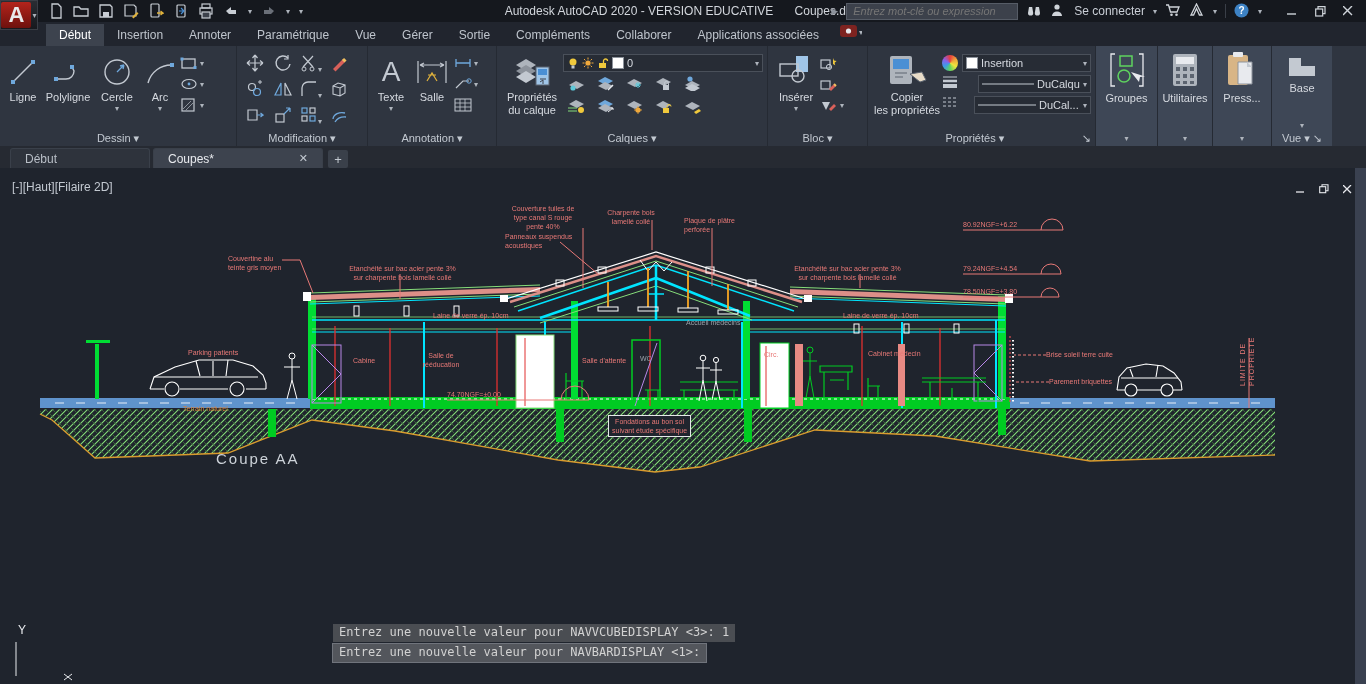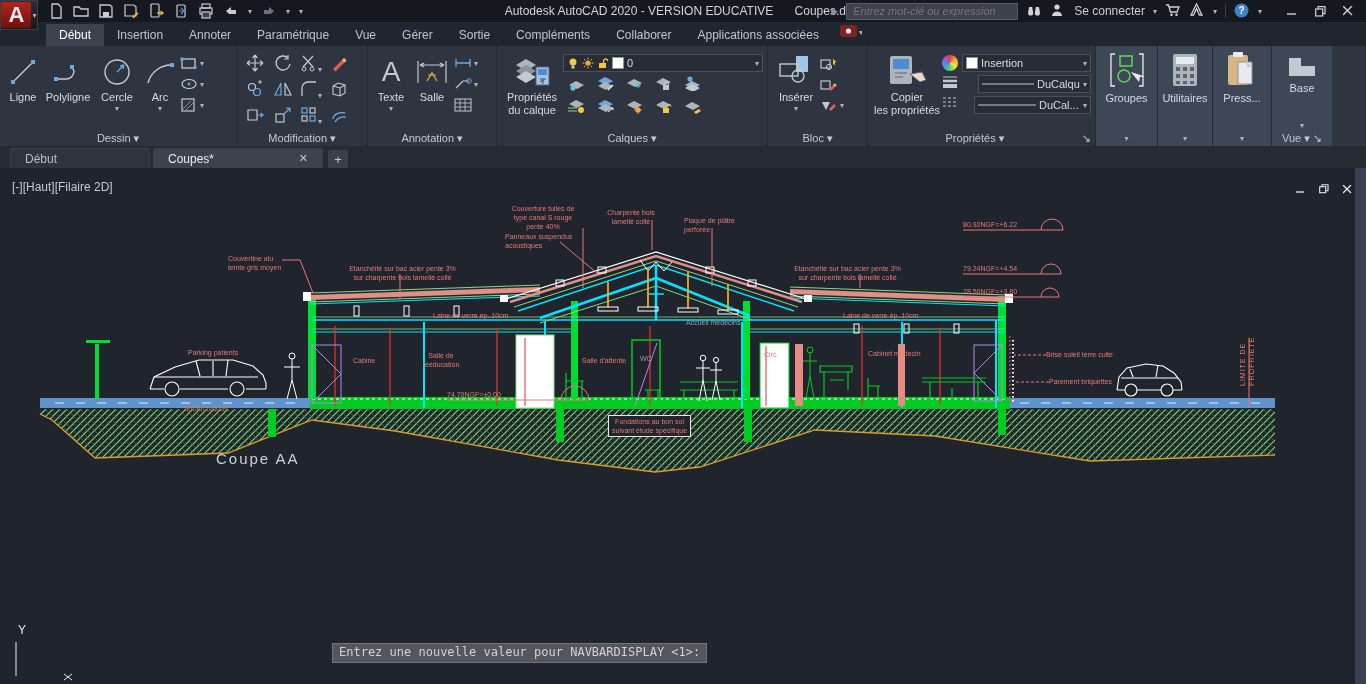--- a/index.html
+++ b/index.html
@@ -827,15 +827,16 @@
   <div class="cad" style="left:963px;top:119px">78.50NGF=+3.80</div>
   <div class="cad" style="left:447px;top:222px">74.70NGF=±0.00</div>
   <div class="caption">Coupe AA</div>
 
   <svg style="position:absolute;left:8px;top:450px" width="90" height="66">
     <text x="10" y="16" fill="#e8eaee" font-size="12" font-family="Liberation Sans">Y</text>
     <path d="M8 24 V58" stroke="#e8eaee" stroke-width="1"></path>
     <path d="M56 62 l8 -6 M64 62 l-8 -6" stroke="#e8eaee" stroke-width="1"></path>
   </svg>
 
+  <div class="cmd" style="top:456px">Entrez une nouvelle valeur pour NAVVCUBEDISPLAY &lt;3&gt;: 1</div>
   <div class="cmd" style="top:476px">Commande:</div>
   <div class="cmd active" style="top:476px">Entrez une nouvelle valeur pour NAVBARDISPLAY &lt;1&gt;:</div>
 </div>
 
 </body></html>

